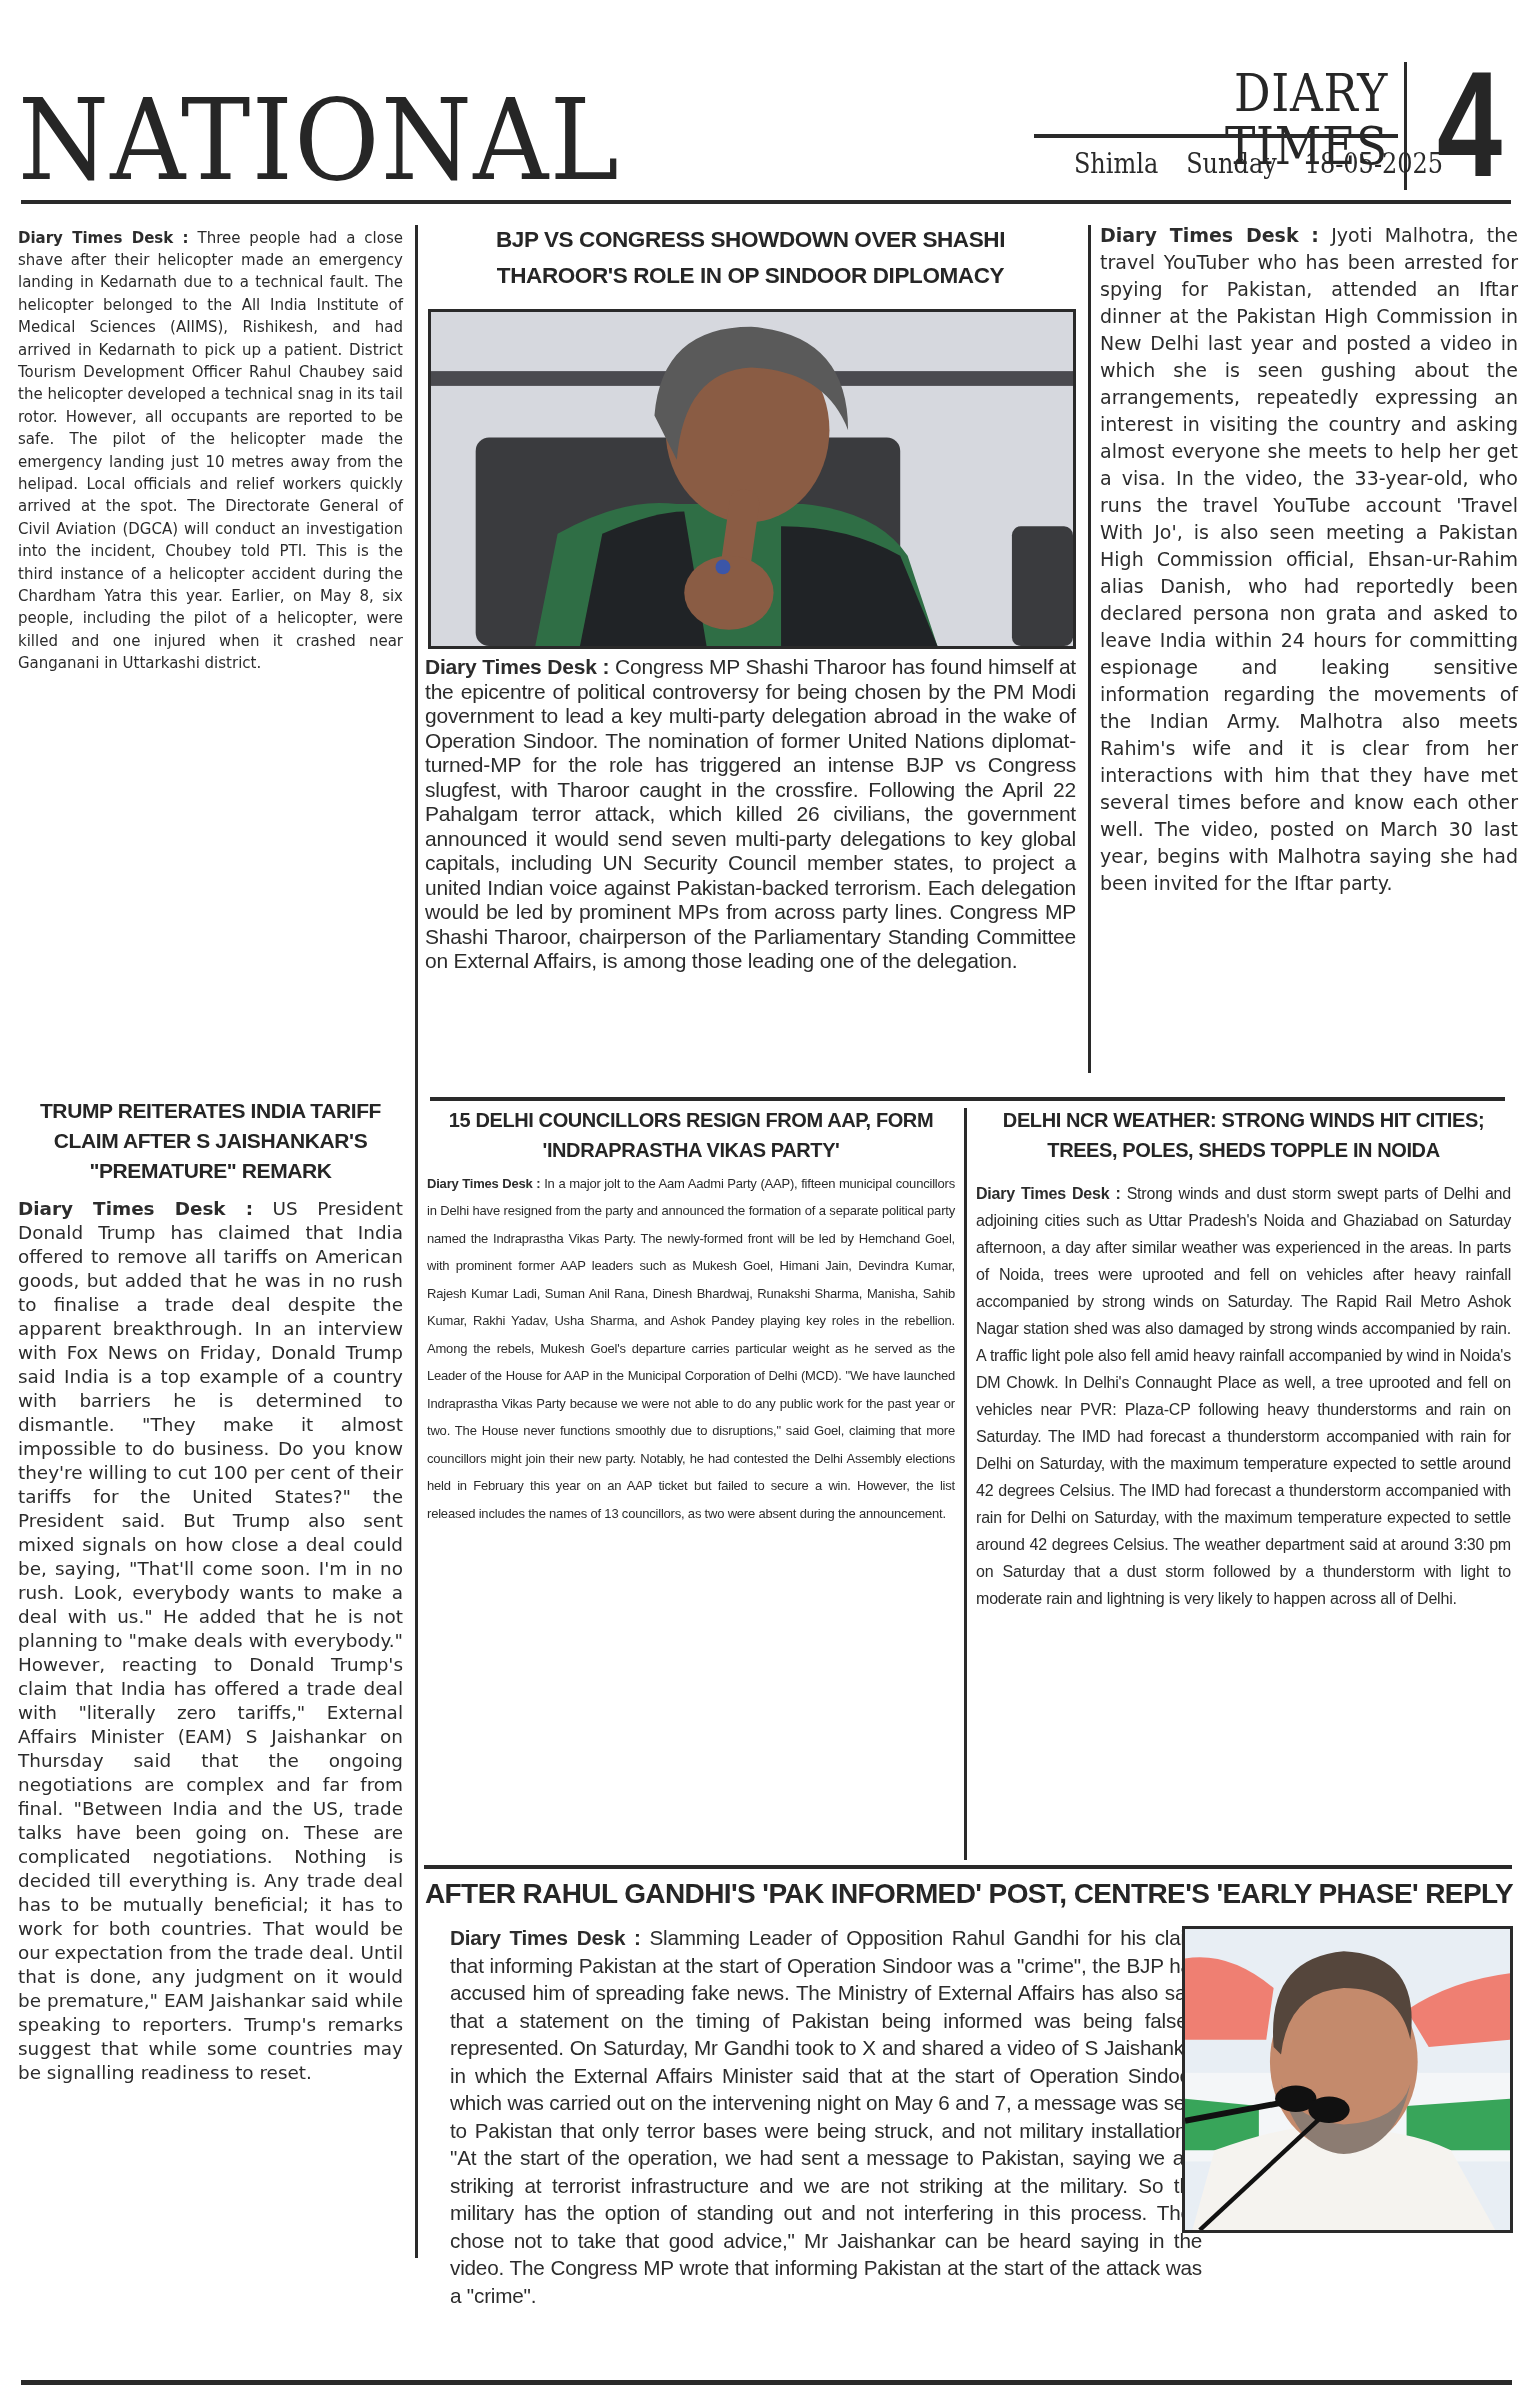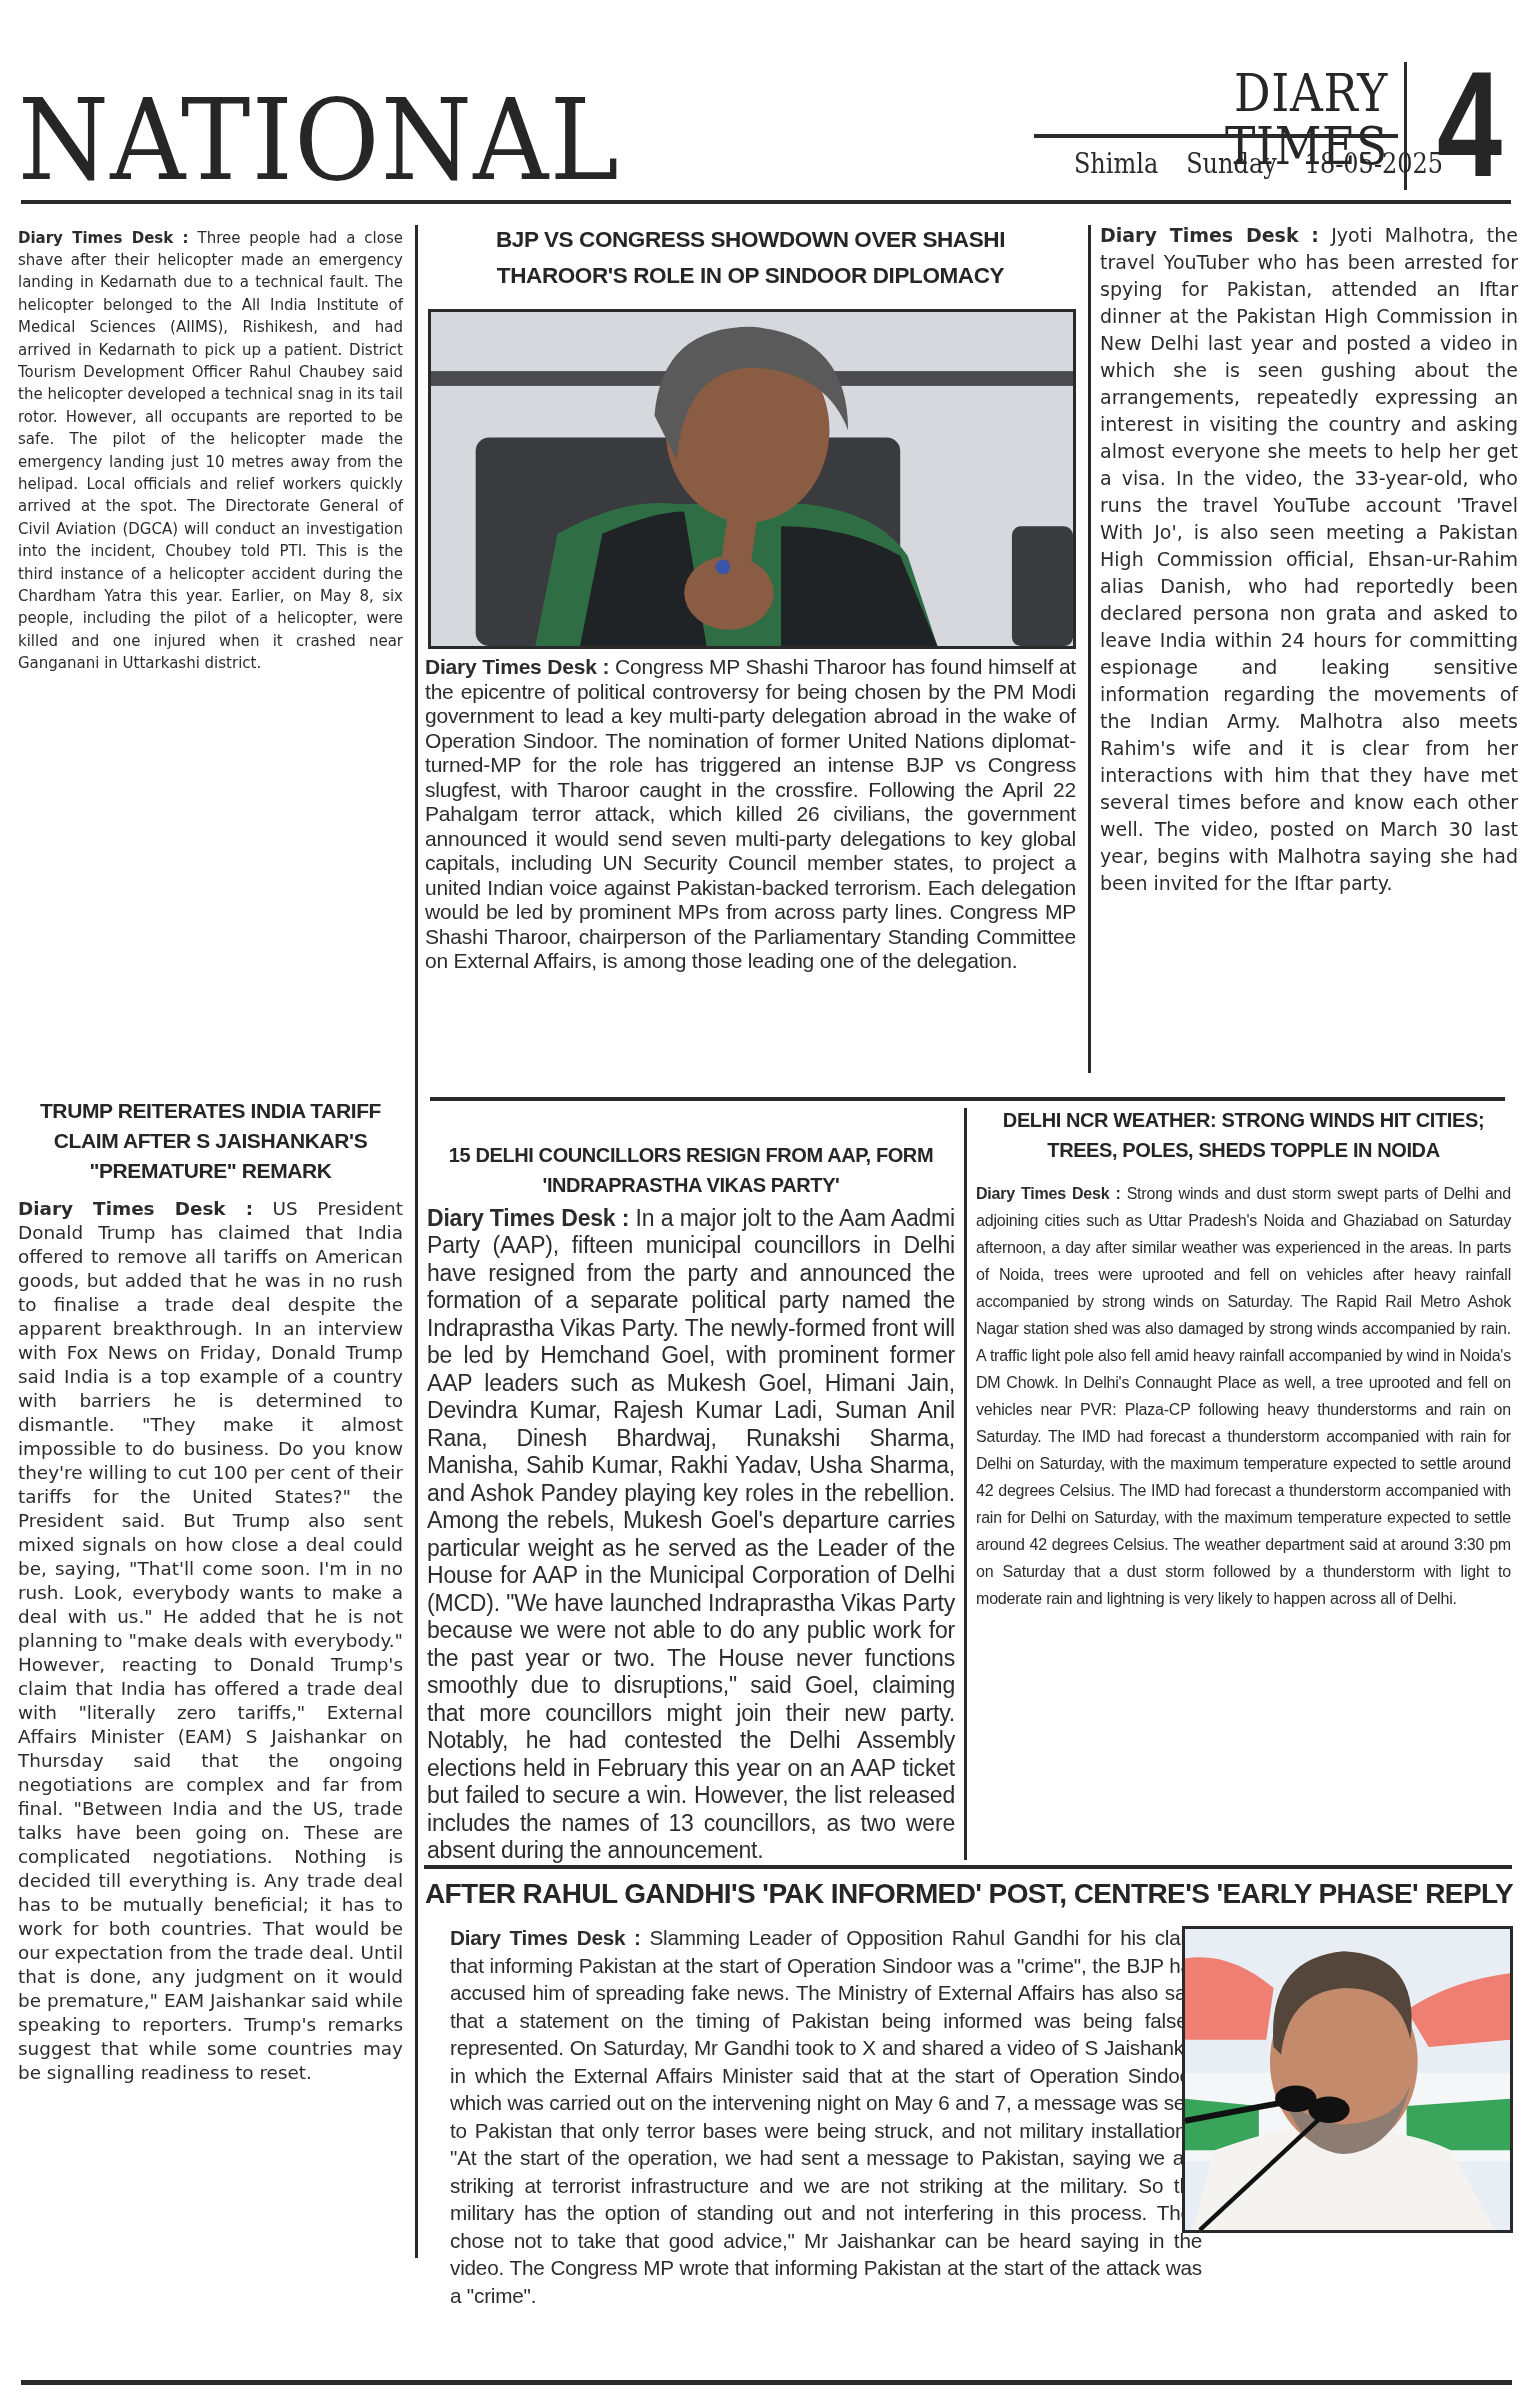--- a/index.html
+++ b/index.html
@@ -118,23 +118,23 @@
 <div class="abs" style="left:1100px; top:219px; width:418px;">
   <p class="body-text" style="margin-top:3px; font-size:19px; line-height:27px;">
     <span class="desk">Diary Times Desk :</span>
     <span>Jyoti Malhotra, the travel YouTuber who has been arrested for spying for Pakistan, attended an Iftar dinner at the Pakistan High Commission in New Delhi last year and posted a video in which she is seen gushing about the arrangements, repeatedly expressing an interest in visiting the country and asking almost everyone she meets to help her get a visa.  In the video, the 33-year-old, who runs the travel YouTube account 'Travel With Jo', is also seen meeting a Pakistan High Commission official, Ehsan-ur-Rahim alias Danish, who had reportedly been declared persona non grata and asked to leave India within 24 hours for committing espionage and leaking sensitive information regarding the movements of the Indian Army. Malhotra also meets Rahim's wife and it is clear from her interactions with him that they have met several times before and know each other well. The video, posted on March 30 last year, begins with Malhotra saying she had been invited for the Iftar party.</span>
   </p>
 </div>
 
 <div class="abs hrule" style="left:430px; top:1097px; width:1075px;"></div>
 <div class="abs vrule" style="left:964px; top:1108px; height:752px;"></div>
 
-<div class="abs" style="left:427px; top:1140px; width:528px;">
+<div class="abs" style="left:427px; top:1105px; width:528px;">
   <h2 class="headline" style="font-size:20px; line-height:30px; padding:0 21px;">15 DELHI COUNCILLORS RESIGN FROM AAP, FORM 'INDRAPRASTHA VIKAS PARTY'</h2>
-  <p class="body-text condensed" style="margin-top:4.5px; font-size:23px; line-height:27.5px; letter-spacing:-0.2px;">
+  <p class="body-text condensed" style="margin-top:4.5px; font-size:13px; line-height:27.5px; letter-spacing:-0.2px;">
     <span class="desk">Diary Times Desk :</span>
     <span>In a major jolt to the Aam Aadmi Party (AAP), fifteen municipal councillors in Delhi have resigned from the party and announced the formation of a separate political party named the Indraprastha Vikas Party. The newly-formed front will be led by Hemchand Goel, with prominent former AAP leaders such as Mukesh Goel, Himani Jain, Devindra Kumar, Rajesh Kumar Ladi, Suman Anil Rana, Dinesh Bhardwaj, Runakshi Sharma, Manisha, Sahib Kumar, Rakhi Yadav, Usha Sharma, and Ashok Pandey playing key roles in the rebellion. Among the rebels, Mukesh Goel's departure carries particular weight as he served as the Leader of the House for AAP in the Municipal Corporation of Delhi (MCD). "We have launched Indraprastha Vikas Party because we were not able to do any public work for the past year or two. The House never functions smoothly due to disruptions," said Goel, claiming that more councillors might join their new party. Notably, he had contested the Delhi Assembly elections held in February this year on an AAP ticket but failed to secure a win. However, the list released includes the names of 13 councillors, as two were absent during the announcement.</span>
   </p>
 </div>
 
 <div class="abs" style="left:976px; top:1105px; width:535px;">
   <h2 class="headline" style="font-size:20px; line-height:30px; padding:0 7.5px;">DELHI NCR WEATHER: STRONG WINDS HIT CITIES; TREES, POLES, SHEDS TOPPLE IN NOIDA</h2>
   <p class="body-text condensed" style="margin-top:15px; font-size:16px; line-height:27px; letter-spacing:-0.2px;">
     <span class="desk">Diary Times Desk :</span>
     <span>Strong winds and dust storm swept parts of Delhi and adjoining cities such as Uttar Pradesh's Noida and Ghaziabad on Saturday afternoon, a day after similar weather was experienced in the areas. In parts of Noida, trees were uprooted and fell on vehicles after heavy rainfall accompanied by strong winds on Saturday. The Rapid Rail Metro Ashok Nagar station shed was also damaged by strong winds accompanied by rain. A traffic light pole also fell amid heavy rainfall accompanied by wind in Noida's DM Chowk. In Delhi's Connaught Place as well, a tree uprooted and fell on vehicles near PVR: Plaza-CP following heavy thunderstorms and rain on Saturday. The IMD had forecast a thunderstorm accompanied with rain for Delhi on Saturday, with the maximum temperature expected to settle around 42 degrees Celsius. The IMD had forecast a thunderstorm accompanied with rain for Delhi on Saturday, with the maximum temperature expected to settle around 42 degrees Celsius. The weather department said at around 3:30 pm on Saturday that a dust storm followed by a thunderstorm with light to moderate rain and lightning is very likely to happen across all of Delhi.</span>

